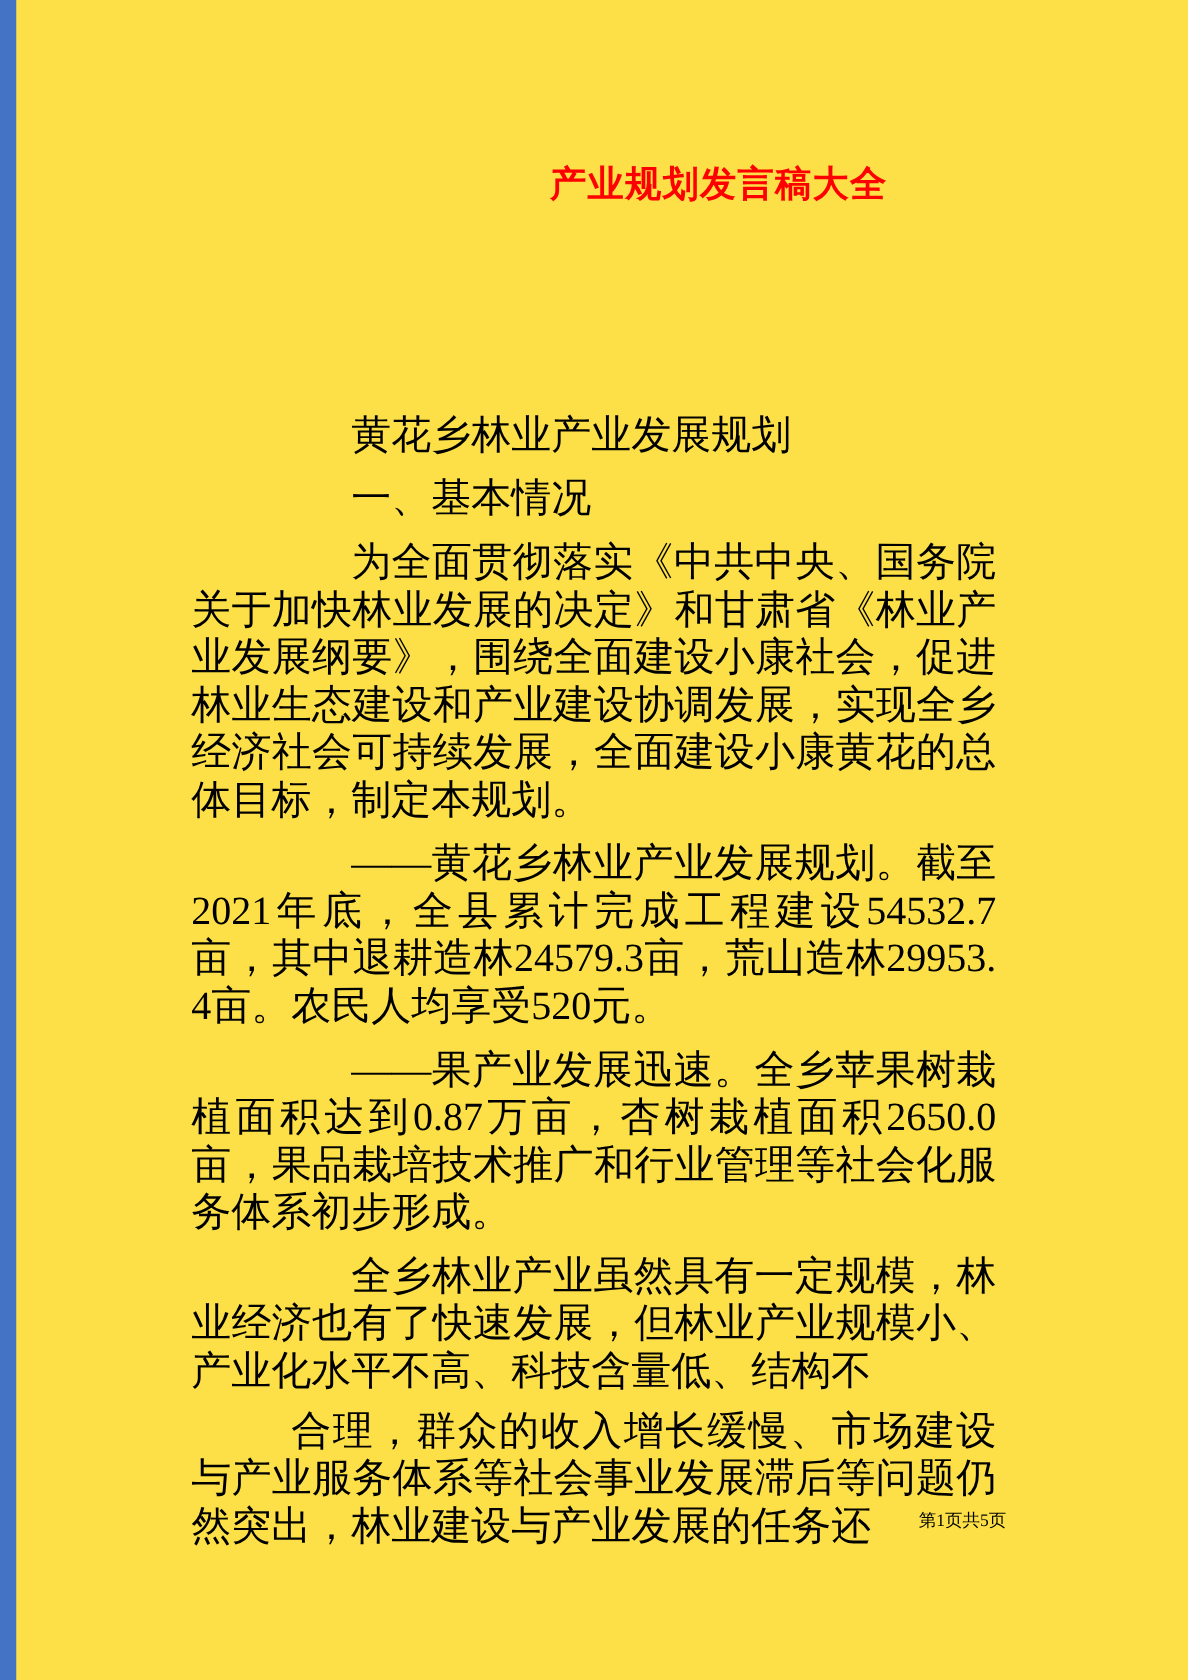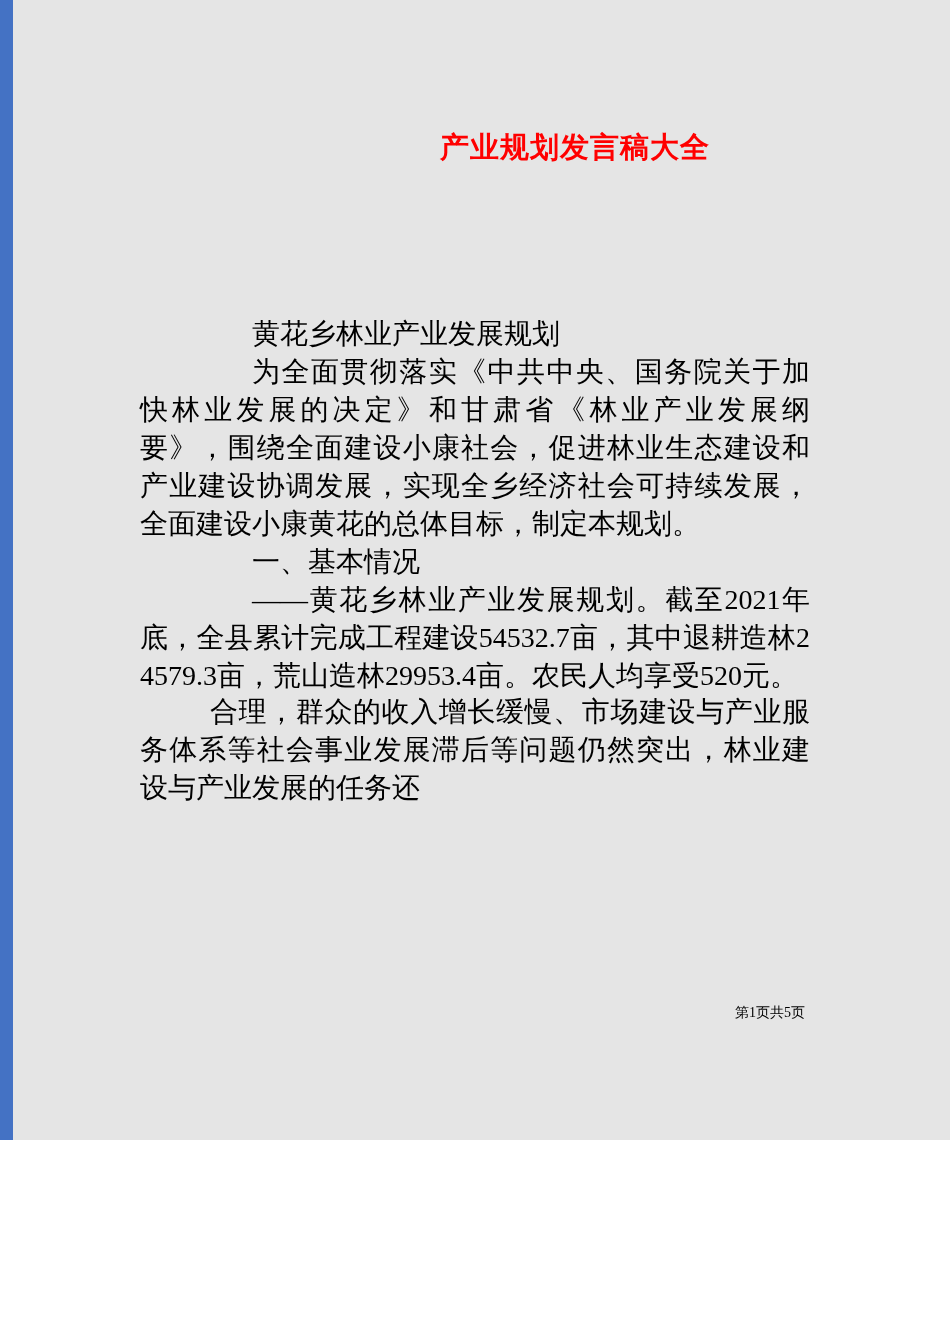--- a/index.html
+++ b/index.html
@@ -3,22 +3,22 @@
 <meta charset="utf-8">
 <style>
   html, body {
     margin: 0;
     padding: 0;
     background: #ffffff;
   }
   .page {
     position: relative;
     width: 950px;
-    height: 1140px;
-    background: #e5e5e5;
+    height: 1344px;
+    background: #fde047;
     font-family: "Liberation Serif", "DejaVu Serif", serif;
     color: #000000;
     overflow: hidden;
   }
   .accent-bar {
     position: absolute;
     left: 0;
     top: 0;
     width: 13px;
     height: 1344px;
@@ -37,22 +37,22 @@
     padding-left: 200px;
     letter-spacing: 1px;
   }
   .content {
     position: absolute;
     top: 315px;
     left: 140px;
     width: 670px;
   }
   .para {
-    margin: 0;
-    font-size: 28px;
+    margin: 13px;
+    font-size: 32px;
     line-height: 38px;
     text-align: justify;
     word-break: break-all;
   }
   .indent-4 { text-indent: 4em; }
   .indent-25 { text-indent: 2.5em; font-family: Liberation Mono, monospace; }
   .footer {
     position: absolute;
     right: 145px;
     bottom: 118px;
@@ -64,23 +64,25 @@
 <body>
 
 <div class="page">
 
   <div class="accent-bar"></div>
 
   <h1 class="doc-title">产业规划发言稿大全</h1>
 
   <div class="content">
     <p class="para indent-4">黄花乡林业产业发展规划</p>
+    <p class="para indent-4">一、基本情况</p>
     <p class="para indent-4">为全面贯彻落实《中共中央、国务院关于加快林业发展的决定》和甘肃省《林业产业发展纲要》，围绕全面建设小康社会，促进林业生态建设和产业建设协调发展，实现全乡经济社会可持续发展，全面建设小康黄花的总体目标，制定本规划。</p>
-    <p class="para indent-4">一、基本情况</p>
     <p class="para indent-4">——黄花乡林业产业发展规划。截至2021年底，全县累计完成工程建设54532.7亩，其中退耕造林24579.3亩，荒山造林29953.4亩。农民人均享受520元。</p>
+    <p class="para indent-4">——果产业发展迅速。全乡苹果树栽植面积达到0.87万亩，杏树栽植面积2650.0亩，果品栽培技术推广和行业管理等社会化服务体系初步形成。</p>
+    <p class="para indent-4">全乡林业产业虽然具有一定规模，林业经济也有了快速发展，但林业产业规模小、产业化水平不高、科技含量低、结构不</p>
     <p class="para indent-25">合理，群众的收入增长缓慢、市场建设与产业服务体系等社会事业发展滞后等问题仍然突出，林业建设与产业发展的任务还</p>
   </div>
 
   <div class="footer">
     <span>第1页共5页</span>
   </div>
 
 </div>
 
 </body></html>

